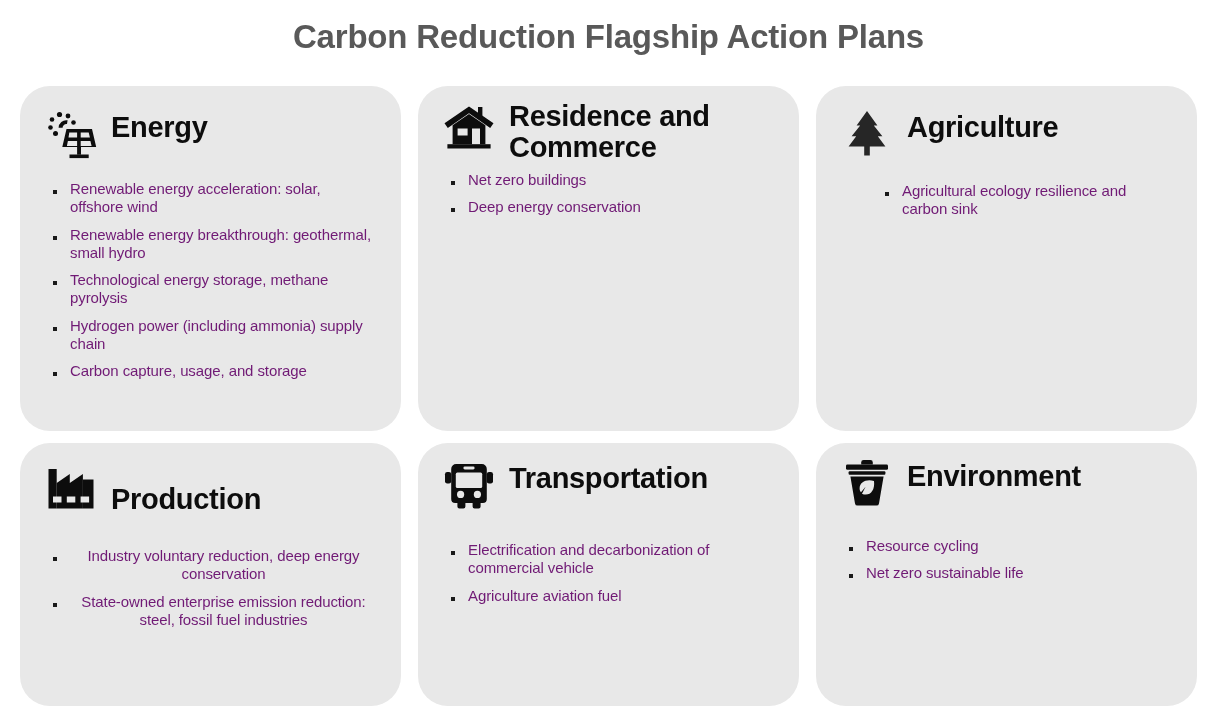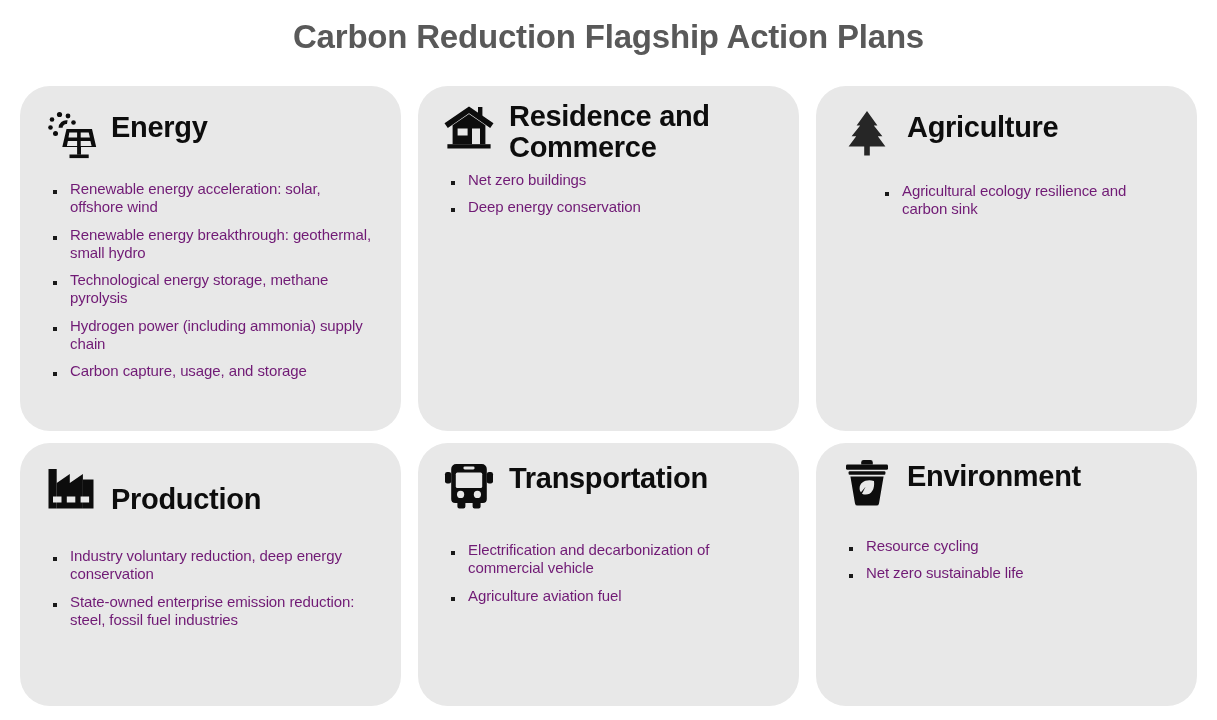--- a/index.html
+++ b/index.html
@@ -93,21 +93,21 @@
     position: absolute;
     left: 7px;
     top: 10px;
     width: 4px;
     height: 4px;
     background: #1a1a1a;
   }
   .card-energy .bullets { padding-top: 20px; }
   .card-residence .bullets { padding-top: 8px; }
   .card-agriculture .bullets { padding-top: 22px; margin-left: 36px; }
-  .card-production .bullets { padding-top: 32px; }
+  .card-production .bullets { padding-top: 32px; text-align: center; }
   .card-transportation .bullets { padding-top: 30px; }
   .card-environment .bullets { padding-top: 28px; }
   .card-residence .card-head { padding-top: 15px; }
   .card-production .card-head { padding-top: 20px; align-items: flex-end; }
   .card-transportation .card-head { padding-top: 16px; }
   .card-environment .card-head { padding-top: 14px; }
 </style>
 </head>
 <body>
 

